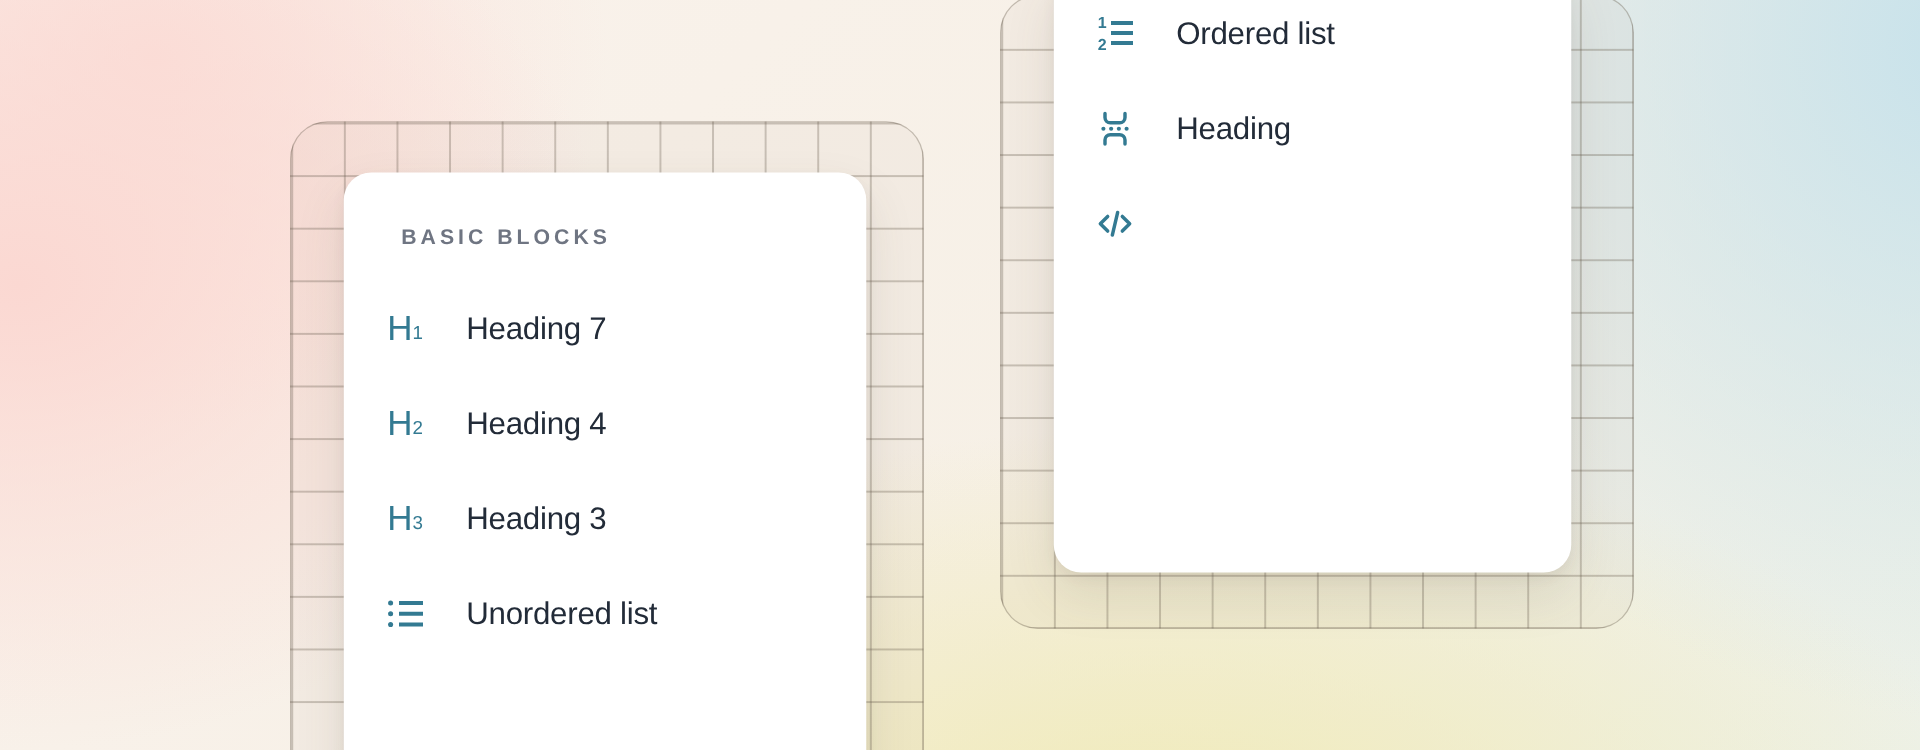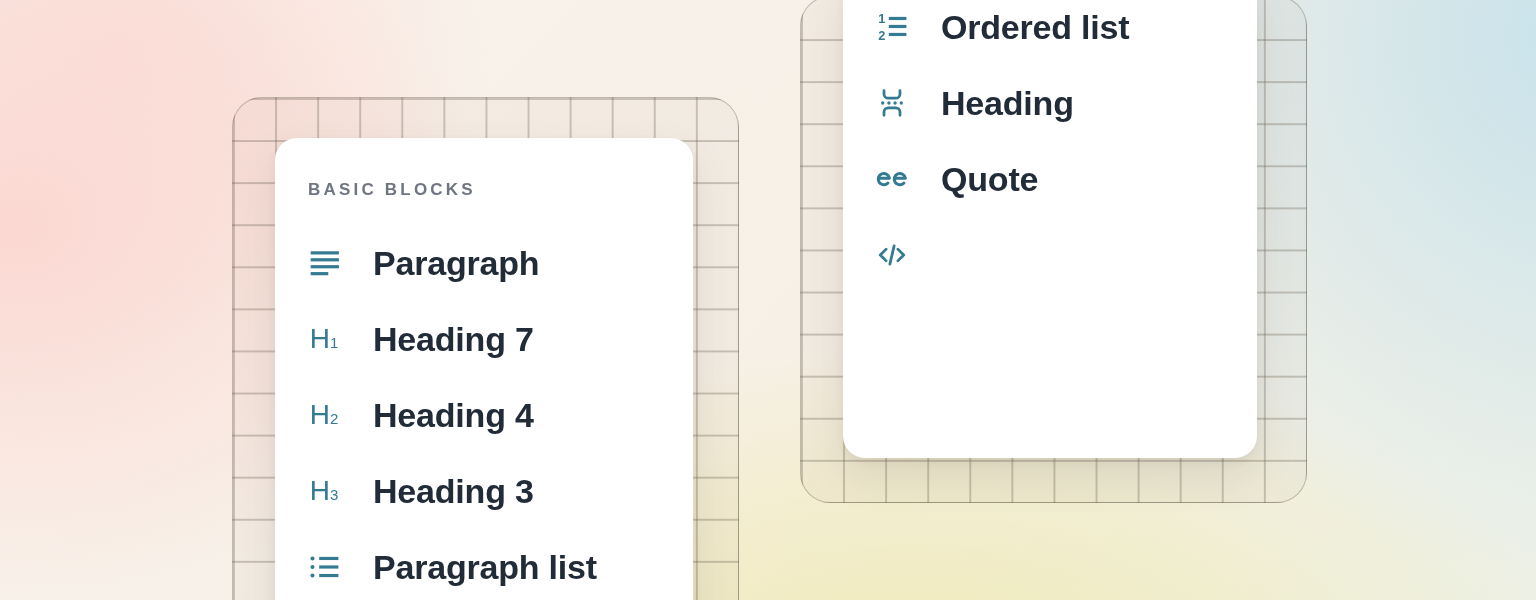--- a/index.html
+++ b/index.html
@@ -35,41 +35,41 @@
     position:absolute;
     background:#FFFFFF;
     border-radius:22px;
     box-shadow:0 18px 40px rgba(86,70,60,0.12), 0 4px 10px rgba(86,70,60,0.06);
     box-sizing:border-box;
   }
   .card-left{left:275px;top:138px;width:418px;height:500px;padding-top:42px;}
   .card-right{left:843px;top:-22px;width:414px;height:480px;padding-top:11px;}
 
   .card-title{
-    padding-left:33px;
+    padding-left:46px;
     margin-bottom:25px;
     font-size:17px;font-weight:bold;
     letter-spacing:3.2px;
     color:#6F7582;
   }
   .menu-item{
     height:76px;
     display:flex;align-items:center;
     padding-left:33px;
     cursor:pointer;
   }
   .menu-item .icon{
     width:32px;height:32px;
     display:flex;align-items:center;justify-content:center;
     flex:0 0 32px;
     color:#337A92;
   }
   .menu-item .label{
     margin-left:33px;
-    font-size:34px;font-weight:bold;
+    font-size:25px;font-weight:normal;
     letter-spacing:-0.2px;
     color:#222B38;
   }
   .icon svg{display:block;}
   .hicon{
     font-size:28px;font-weight:normal;line-height:1;
     color:#337A92;
     display:flex;align-items:baseline;
   }
   .hicon sub{
@@ -81,33 +81,20 @@
 <body>
 
 <div class="stage">
 
   <div class="grid grid-left"></div>
   <div class="grid grid-right"></div>
 
   <div class="card card-left">
     <div class="card-title">BASIC BLOCKS</div>
 
-    <div class="menu-item">
-      <span class="icon">
-        <svg width="32" height="32" viewBox="0 0 30 30">
-          <g stroke="#337A92" stroke-width="3" stroke-linecap="butt" fill="none">
-            <path d="M2.5 5.5 H29"></path>
-              <path d="M2.5 12 H29"></path>
-              <path d="M2.5 18.5 H29"></path>
-              <path d="M2.5 25 H19"></path>
-          </g>
-        </svg>
-      </span>
-      <span class="label">Paragraph</span>
-    </div>
 
     <div class="menu-item">
       <span class="icon hicon">
           <span>H</span>
           <sub>1</sub>
         </span>
       <span class="label">Heading 7</span>
     </div>
 
     <div class="menu-item">
@@ -134,21 +121,21 @@
               <circle cx="4.2" cy="15" r="1.9"></circle>
               <circle cx="4.2" cy="23" r="1.9"></circle>
           </g>
           <g stroke="#337A92" stroke-width="3" fill="none">
             <path d="M10.5 7 H28.5"></path>
               <path d="M10.5 15 H28.5"></path>
               <path d="M10.5 23 H28.5"></path>
           </g>
         </svg>
       </span>
-      <span class="label">Paragraph list</span>
+      <span class="label">Unordered list</span>
     </div>
   </div>
 
   <div class="card card-right">
 
     <div class="menu-item">
       <span class="icon">
         <svg width="32" height="32" viewBox="0 0 30 30">
           <text x="2" y="11" font-size="12" font-weight="bold" fill="#337A92" font-family="Liberation Sans, sans-serif">1</text>
           <text x="2" y="27" font-size="12" font-weight="bold" fill="#337A92" font-family="Liberation Sans, sans-serif">2</text>
@@ -175,31 +162,20 @@
               <circle cx="12.1" cy="15" r="1.55"></circle>
               <circle cx="17.9" cy="15" r="1.55"></circle>
               <circle cx="23.7" cy="15" r="1.55"></circle>
           </g>
         </svg>
       </span>
       <span class="label">Heading</span>
     </div>
 
 
-    <div class="menu-item">
-      <span class="icon">
-        <svg width="32" height="32" viewBox="0 0 30 30">
-          <g stroke="#337A92" stroke-width="2.8" fill="none" stroke-linecap="round">
-            <path d="M12.6 14.2 a5.3 5.3 0 1 0 -1.4 4.6 M2.2 14.2 h10.4"></path>
-            <path d="M27.6 14.2 a5.3 5.3 0 1 0 -1.4 4.6 M17.2 14.2 h10.4"></path>
-          </g>
-        </svg>
-      </span>
-      <span class="label">Quote</span>
-    </div>
 
     <div class="menu-item">
       <span class="icon">
         <svg width="32" height="32" viewBox="0 0 30 30">
           <g stroke="#337A92" stroke-width="2.6" fill="none" stroke-linecap="round" stroke-linejoin="round">
             <path d="M9.5 9.5 L4 15 L9.5 20.5"></path>
             <path d="M20.5 9.5 L26 15 L20.5 20.5"></path>
             <path d="M17 6.5 L13 23.5"></path>
           </g>
         </svg>

